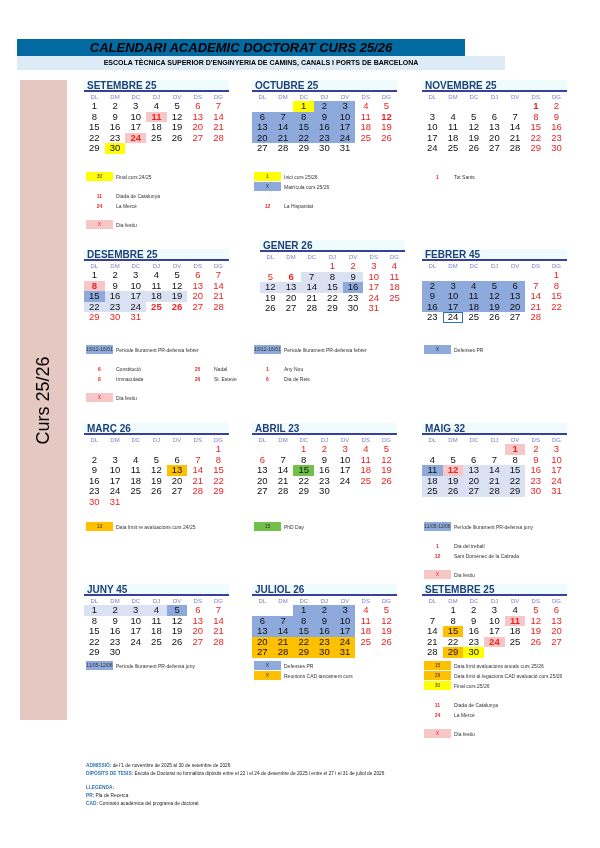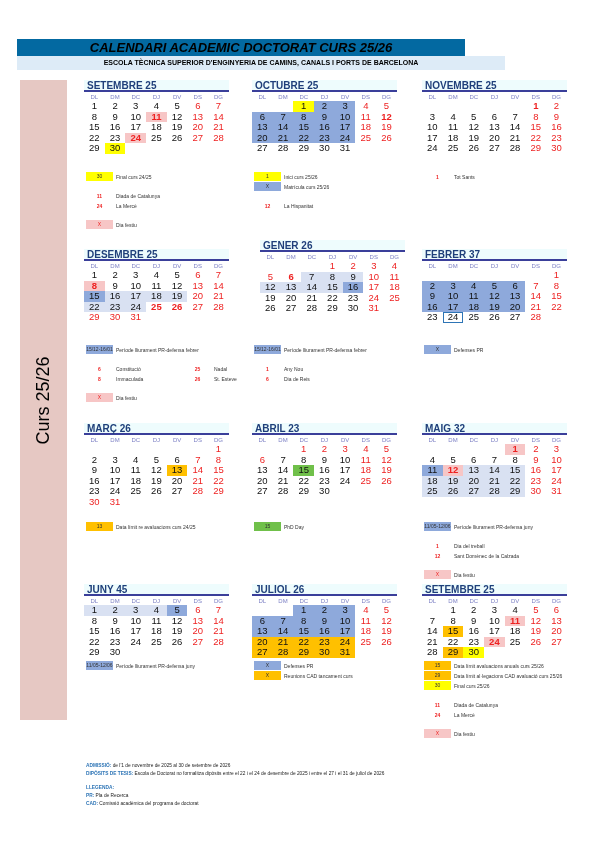--- a/index.html
+++ b/index.html
@@ -341,21 +341,21 @@
       <div class="leg-row">
         <span class="leg-num">1</span>
         <span>Any Nou</span>
       </div>
       <div class="leg-row">
         <span class="leg-num">6</span>
         <span>Dia de Reis</span>
       </div>
     </div>
     <div class="month" style="left: 422px; top: 249px;">
-      <div class="month-title">FEBRER 37</div>
+      <div class="month-title">FEBRER 45</div>
       <div class="grid">
         <div class="dow">DL</div>
         <div class="dow">DM</div>
         <div class="dow">DC</div>
         <div class="dow">DJ</div>
         <div class="dow">DV</div>
         <div class="dow">DS</div>
         <div class="dow">DG</div>
         <div class="day"></div>
         <div class="day"></div>

